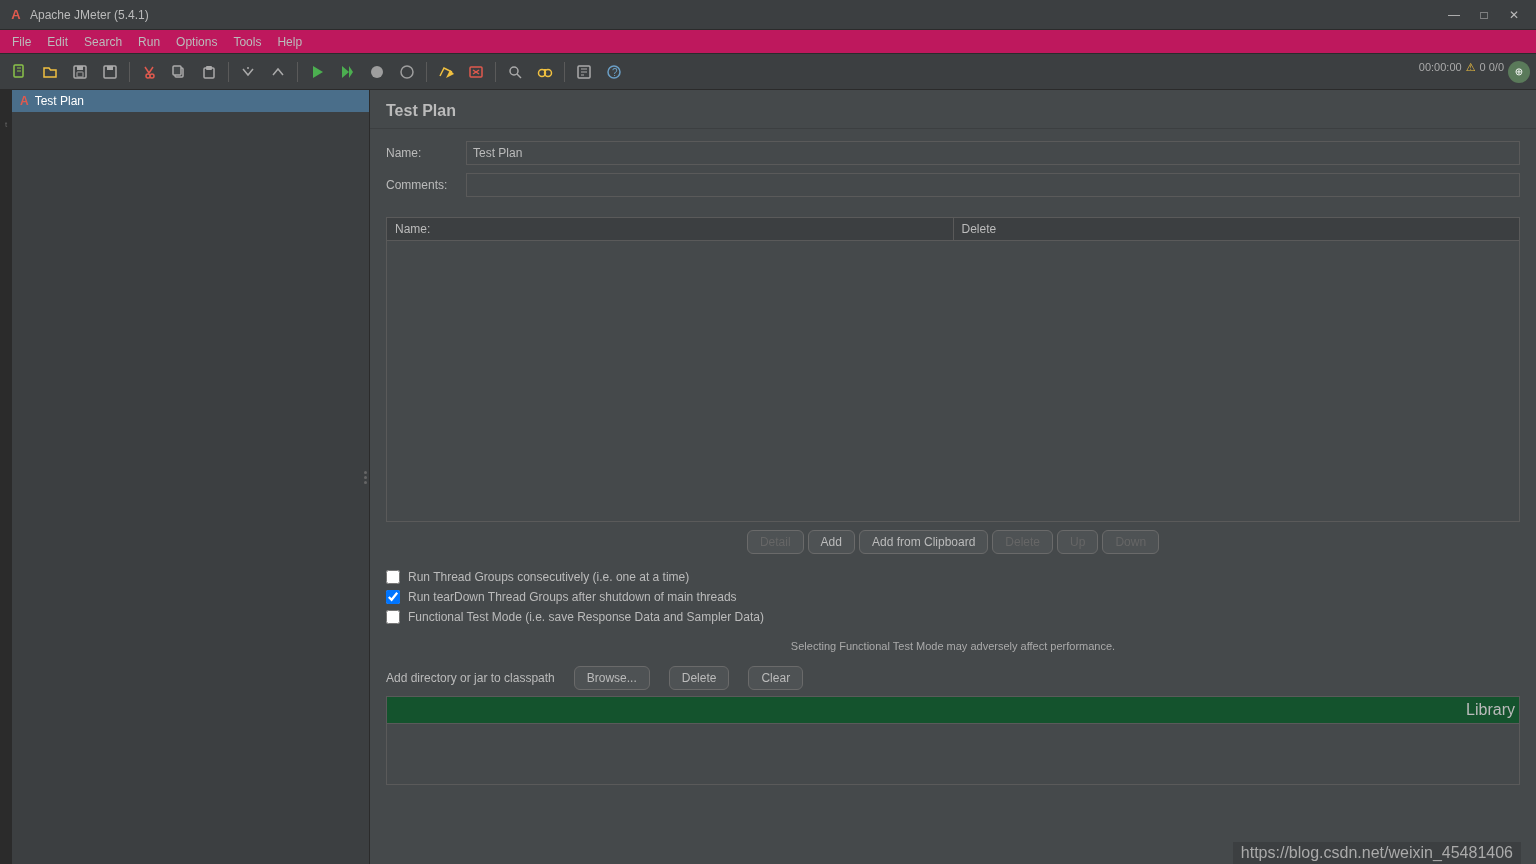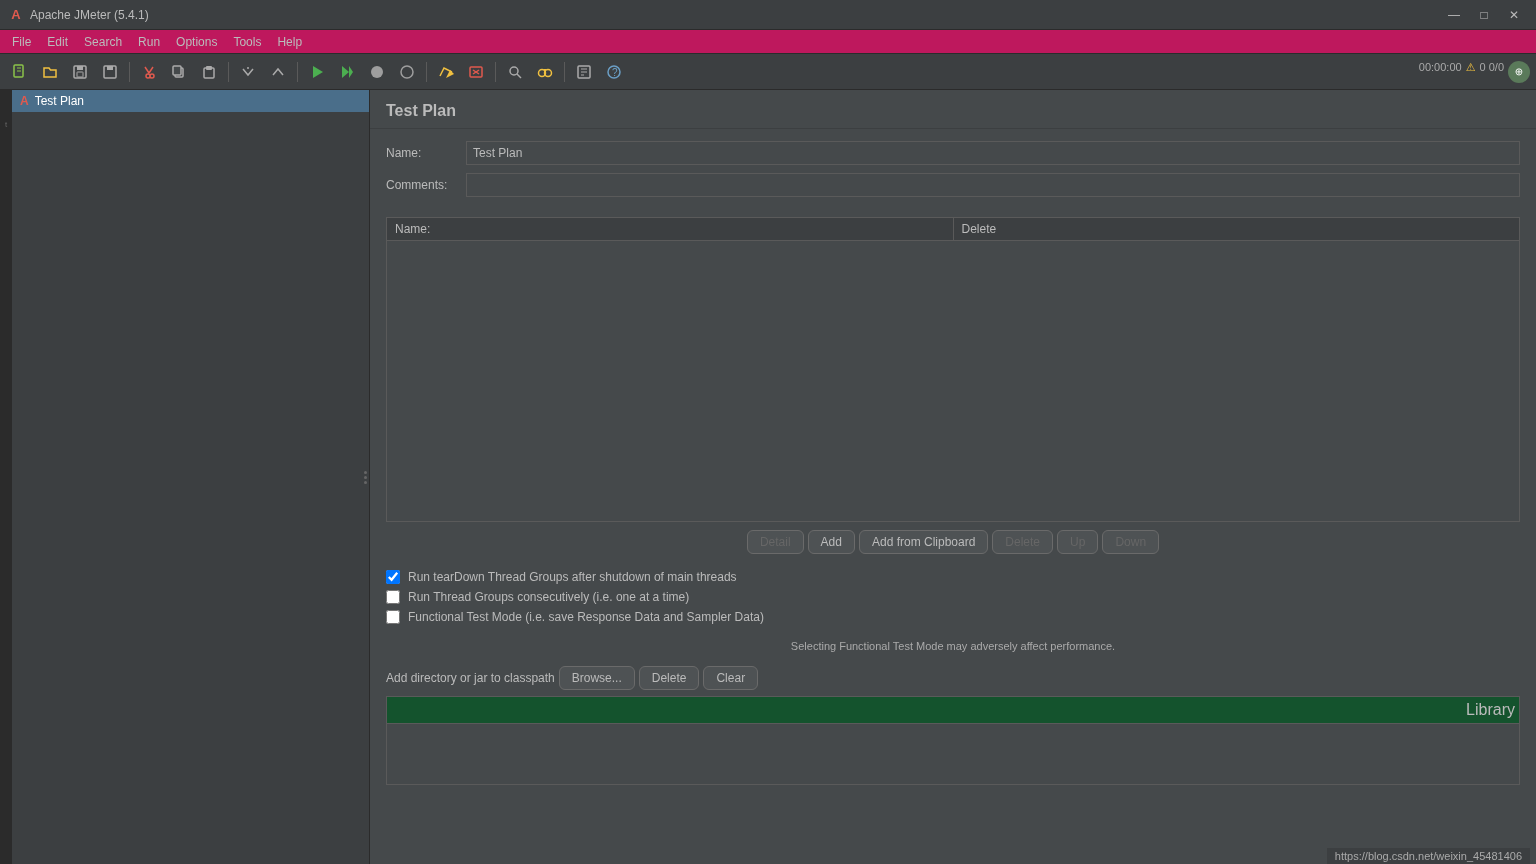--- a/index.html
+++ b/index.html
@@ -329,21 +329,21 @@
       color: #aaaaaa;
       padding: 2px 16px 8px 16px;
       text-align: center;
     }
 
     
     .classpath-section {
       padding: 6px 16px;
       display: flex;
       align-items: center;
-      gap: 4px;
+      gap: 19px;
     }
     .classpath-label {
       font-size: 12px;
       color: #bbbbbb;
     }
 
     
     .library-section {
       margin: 0 16px;
       border: 1px solid #5a5a5a;
@@ -358,23 +358,23 @@
     }
     .library-body {
       height: 60px;
       background: #45494b;
     }
 
     
     .status-bar {
       position: fixed;
       bottom: 0;
-      right: 6px;
+      right: 15px;
       padding: 2px 8px;
-      font-size: 11px;
+      font-size: 16px;
       color: #aaaaaa;
       background: #3c3f41;
     }
 
     
     ::-webkit-scrollbar { width: 8px; height: 8px; }
     ::-webkit-scrollbar-track { background: #3c3f41; }
     ::-webkit-scrollbar-thumb { background: #5a5a5a; border-radius: 2px; }
   </style>
 </head>
@@ -608,26 +608,26 @@
       <button class="btn disabled">Detail</button>
       <button class="btn">Add</button>
       <button class="btn">Add from Clipboard</button>
       <button class="btn disabled">Delete</button>
       <button class="btn disabled">Up</button>
       <button class="btn disabled">Down</button>
     </div>
 
     <div class="checkbox-section">
       <div class="checkbox-row">
+        <input type="checkbox" id="cb1" style="">
+        <label for="cb1" class="checkbox-label">Run Thread Groups consecutively (i.e. one at a time)</label>
+      </div>
+      <div class="checkbox-row">
         <input type="checkbox" id="cb2" checked="" style="">
         <label for="cb2" class="checkbox-label">Run tearDown Thread Groups after shutdown of main threads</label>
-      </div>
-      <div class="checkbox-row">
-        <input type="checkbox" id="cb1" style="">
-        <label for="cb1" class="checkbox-label">Run Thread Groups consecutively (i.e. one at a time)</label>
       </div>
       <div class="checkbox-row">
         <input type="checkbox" id="cb3" style="">
         <label for="cb3" class="checkbox-label">Functional Test Mode (i.e. save Response Data and Sampler Data)</label>
       </div>
     </div>
 
     <div class="note-text">Selecting Functional Test Mode may adversely affect performance.</div>
 
     <div class="classpath-section">

